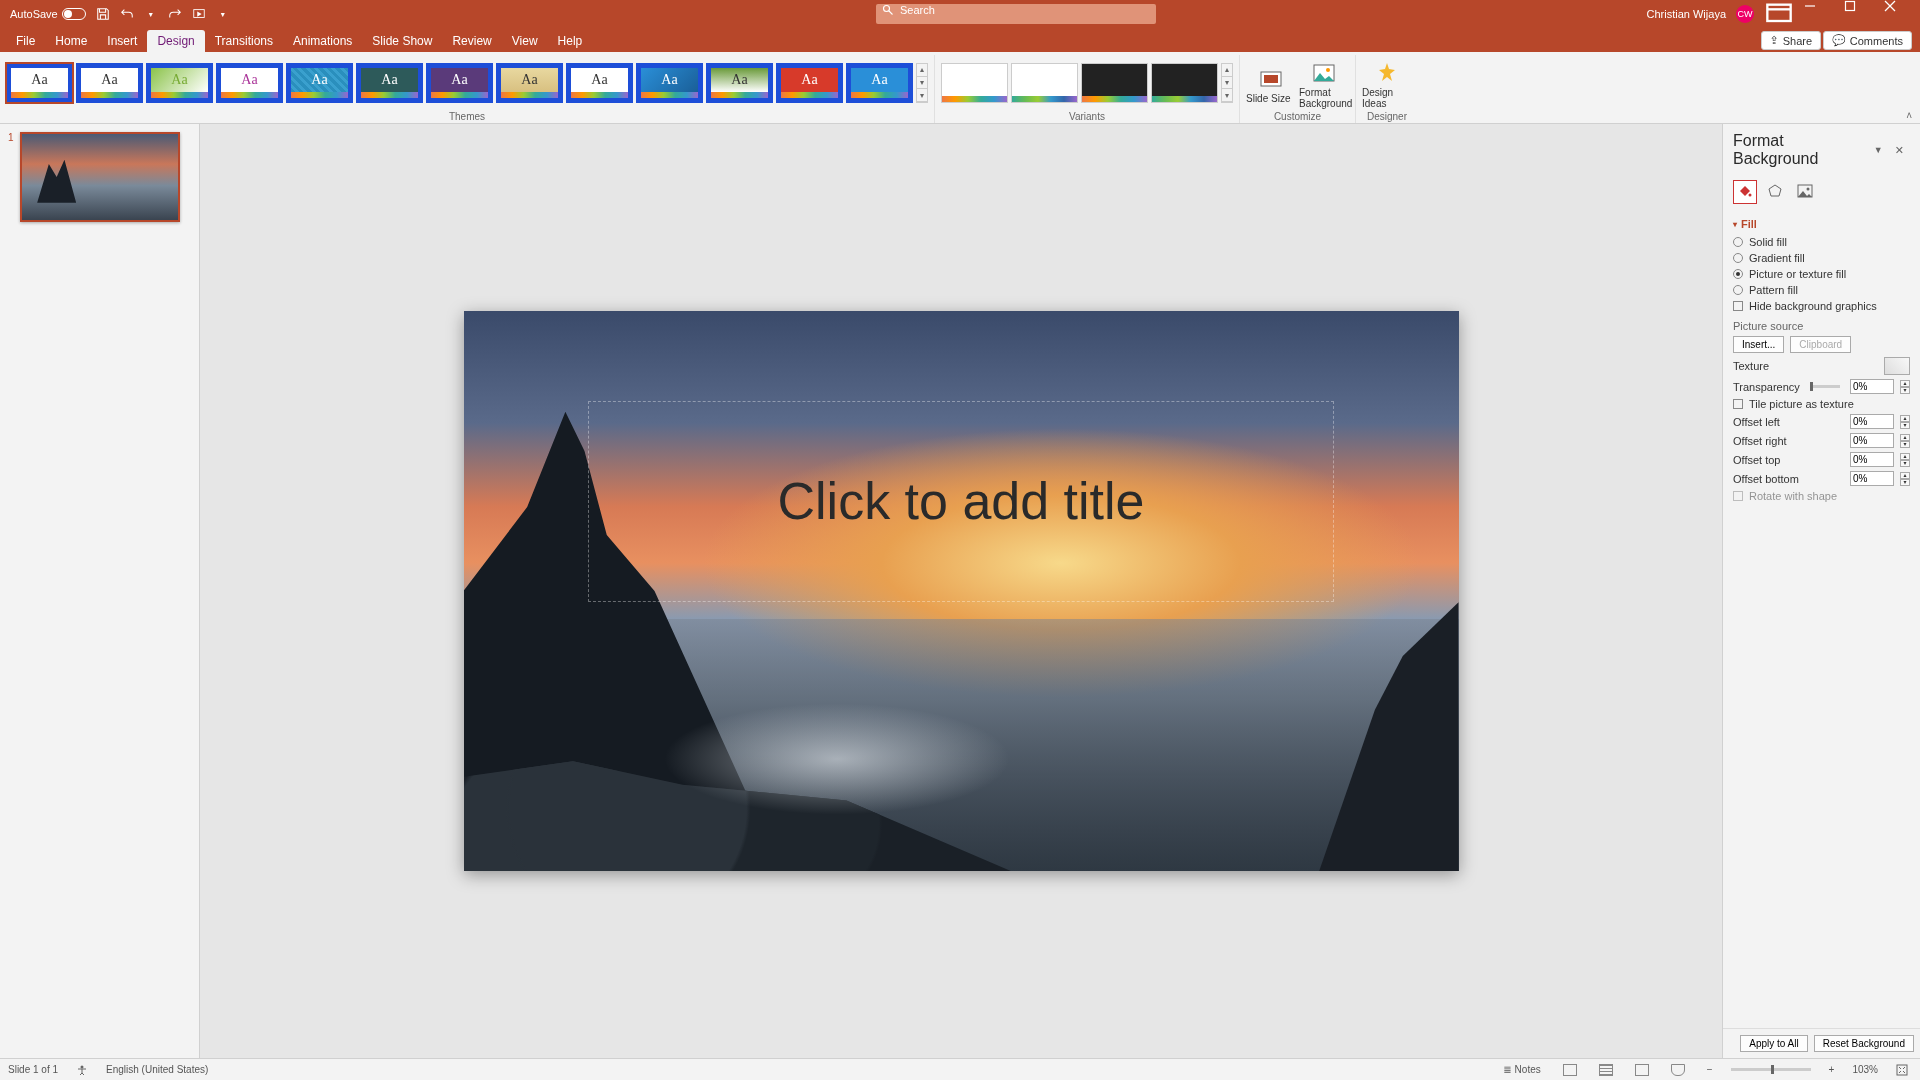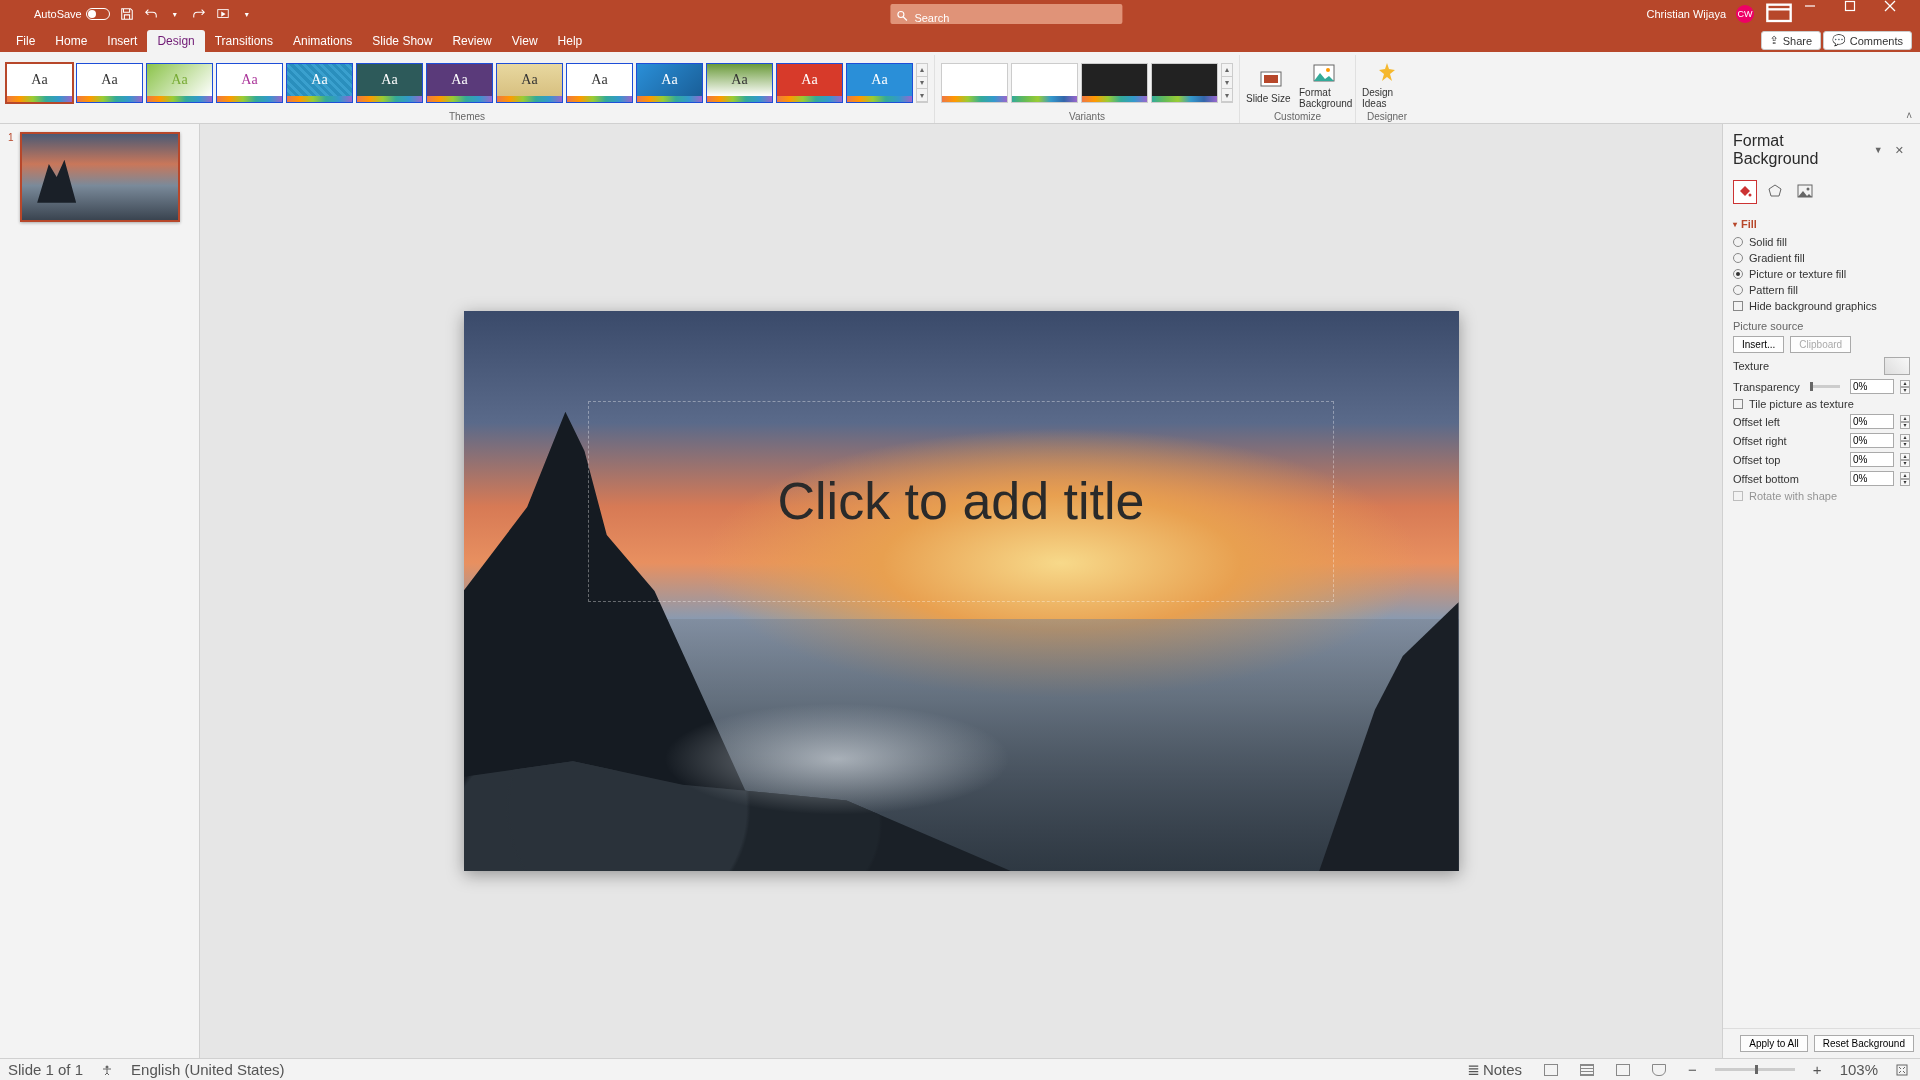--- a/index.html
+++ b/index.html
@@ -1,45 +1,45 @@
 <!DOCTYPE html>
 <html><head>
 <meta charset="utf-8">
 <style>
 * { box-sizing: border-box; margin: 0; padding: 0; font-family: "Segoe UI", sans-serif; }
 body { background: #e6e6e6; overflow: hidden; }
 
 
 .titlebar { height: 28px; background: #b7472a; display: flex; align-items: center; color: #fff; font-size: 11px; position: relative; }
-.titlebar .qat { display: flex; align-items: center; gap: 10px; padding-left: 10px; margin-left: 24px; }
+.titlebar .qat { display: flex; align-items: center; gap: 10px; padding-left: 10px; }
 .autosave { display: flex; align-items: center; gap: 4px; }
 .toggle-off { width: 24px; height: 12px; border: 1px solid #fff; border-radius: 6px; position: relative; }
 .toggle-off::after { content: ""; width: 8px; height: 8px; background: #fff; border-radius: 50%; position: absolute; left: 1px; top: 1px; }
 .qat-icon { width: 14px; height: 14px; color: #fff; cursor: pointer; display: inline-flex; align-items: center; justify-content: center; }
 .titlebar .title { position: absolute; left: 0; right: 0; text-align: center; pointer-events: none; }
-.titlebar .search { position: absolute; left: 50%; transform: translateX(-30%); width: 232px; height: 20px; background: #e09378; border-radius: 2px; display: flex; align-items: flex-end; padding: 0 6px; gap: 6px; color: #fff; }
+.titlebar .search { position: absolute; left: 50%; transform: translateX(-30%); width: 280px; height: 20px; background: #e09378; border-radius: 2px; display: flex; align-items: flex-start; padding: 0 6px; gap: 6px; color: #fff; }
 .titlebar .search input { background: transparent; border: none; color: #fff; font-size: 11px; outline: none; flex: 1; }
 .titlebar .search input::placeholder { color: #fff; }
 .titlebar .right { margin-left: auto; display: flex; align-items: center; gap: 10px; padding-right: 6px; }
 .avatar { width: 18px; height: 18px; border-radius: 50%; background: #e06; color: #fff; font-size: 9px; display: flex; align-items: center; justify-content: center; }
 .winbtn { width: 30px; height: 28px; display: flex; align-items: center; justify-content: center; color: #fff; cursor: pointer; }
 
 
 .tabrow { height: 24px; background: #b7472a; display: flex; align-items: flex-end; padding: 0 6px; color: #fff; font-size: 12px; }
 .tab { padding: 4px 10px; cursor: pointer; margin-top: 34px; }
 .tab.active { background: #f3f3f3; color: #701a75; border-radius: 3px 3px 0 0; }
 .tabrow .spacer { flex: 1; }
 .sharebtn, .commentsbtn { background: #fff; color: #333; border: 1px solid #ccc; border-radius: 3px; padding: 2px 8px; font-size: 11px; margin: 0 2px 2px 0; cursor: pointer; display: inline-flex; align-items: center; gap: 4px; }
 
 
 .ribbon { height: 72px; background: #f3f3f3; border-bottom: 1px solid #d0d0d0; display: flex; align-items: flex-start; padding-top: 3px; position: relative; }
 .ribbon-group { padding: 0 6px; height: 68px; display: flex; flex-direction: column; align-items: center; border-right: 1px solid #e0e0e0; }
 .ribbon-group .content { display: flex; gap: 3px; flex: 1; align-items: center; }
 .ribbon-group .label { font-size: 10px; color: #666; padding-bottom: 1px; }
-.theme-thumb { width: 67px; height: 40px; border: 1px solid #1d4ed8; cursor: pointer; display: flex; flex-direction: column; overflow: hidden; }
+.theme-thumb { width: 67px; height: 40px; border: 5px solid #1d4ed8; cursor: pointer; display: flex; flex-direction: column; overflow: hidden; }
 .theme-thumb.selected { outline: 2px solid #b7472a; outline-offset: -1px; }
 .theme-thumb .bg { flex: 1; display: flex; align-items: center; justify-content: center; font-size: 14px; font-family: Georgia, serif; }
 .theme-thumb .strip { height: 6px; background: linear-gradient(90deg,#e74,#f90,#9c3,#3a9,#39c,#96c); }
 .variant-thumb { width: 67px; height: 40px; border: 1px solid #ccc; cursor: pointer; display: flex; flex-direction: column; }
 .variant-thumb .bg { flex: 1; }
 .variant-thumb .strip { height: 6px; }
 .ribbon-tool { width: 50px; text-align: left; font-size: 10px; color: #333; cursor: pointer; padding-top: 4px; }
 .ribbon-tool .icon { width: 24px; height: 24px; margin: 0 auto 2px; }
 .gallery-more { width: 12px; height: 40px; border: 1px solid #ccc; display: flex; flex-direction: column; cursor: pointer; }
 .gallery-more div { flex: 1; border-bottom: 1px solid #ccc; font-size: 8px; display: flex; align-items: center; justify-content: center; color: #666; }
@@ -88,21 +88,21 @@
 .fp-btn.disabled { color: #aaa; cursor: default; }
 .fp-input { width: 44px; border: 1px solid #aaa; font-size: 10px; padding: 1px 2px; }
 .spinner { width: 10px; display: flex; flex-direction: column; }
 .spinner span { height: 7px; border: 1px solid #aaa; font-size: 6px; line-height: 5px; text-align: center; cursor: pointer; background: #f8f8f8; }
 .fp-slider { flex: 1; height: 3px; background: #ccc; position: relative; margin: 0 4px; }
 .fp-slider::after { content: ""; position: absolute; left: 0; top: -3px; width: 3px; height: 9px; background: #666; }
 .texture-dd { width: 26px; height: 18px; border: 1px solid #aaa; background: linear-gradient(45deg,#ddd,#f8f8f8); cursor: pointer; }
 .fp-footer { padding: 6px; display: flex; gap: 6px; justify-content: flex-end; border-top: 1px solid #ddd; }
 
 
-.statusbar { position: absolute; left: 0; right: 0; bottom: 0; height: 22px; background: #f3f3f3; border-top: 1px solid #d0d0d0; display: flex; align-items: center; font-size: 15px; color: #555; padding: 0 8px; gap: 14px; }
+.statusbar { position: absolute; left: 0; right: 0; bottom: 0; height: 22px; background: #f3f3f3; border-top: 1px solid #d0d0d0; display: flex; align-items: center; font-size: 10px; color: #555; padding: 0 8px; gap: 14px; }
 .statusbar .spacer { flex: 1; }
 .sb-btn { cursor: pointer; padding: 0 4px; display: inline-flex; align-items: center; gap: 3px; }
 .zoom-slider { width: 80px; height: 3px; background: #ccc; position: relative; }
 .zoom-slider::after { content: ""; position: absolute; left: 50%; top: -3px; width: 3px; height: 9px; background: #666; }
 .viewicon { width: 14px; height: 12px; border: 1px solid #888; display: inline-block; }
 
 svg { width: 100%; height: 100%; }
 </style>
 </head>
 <body>

